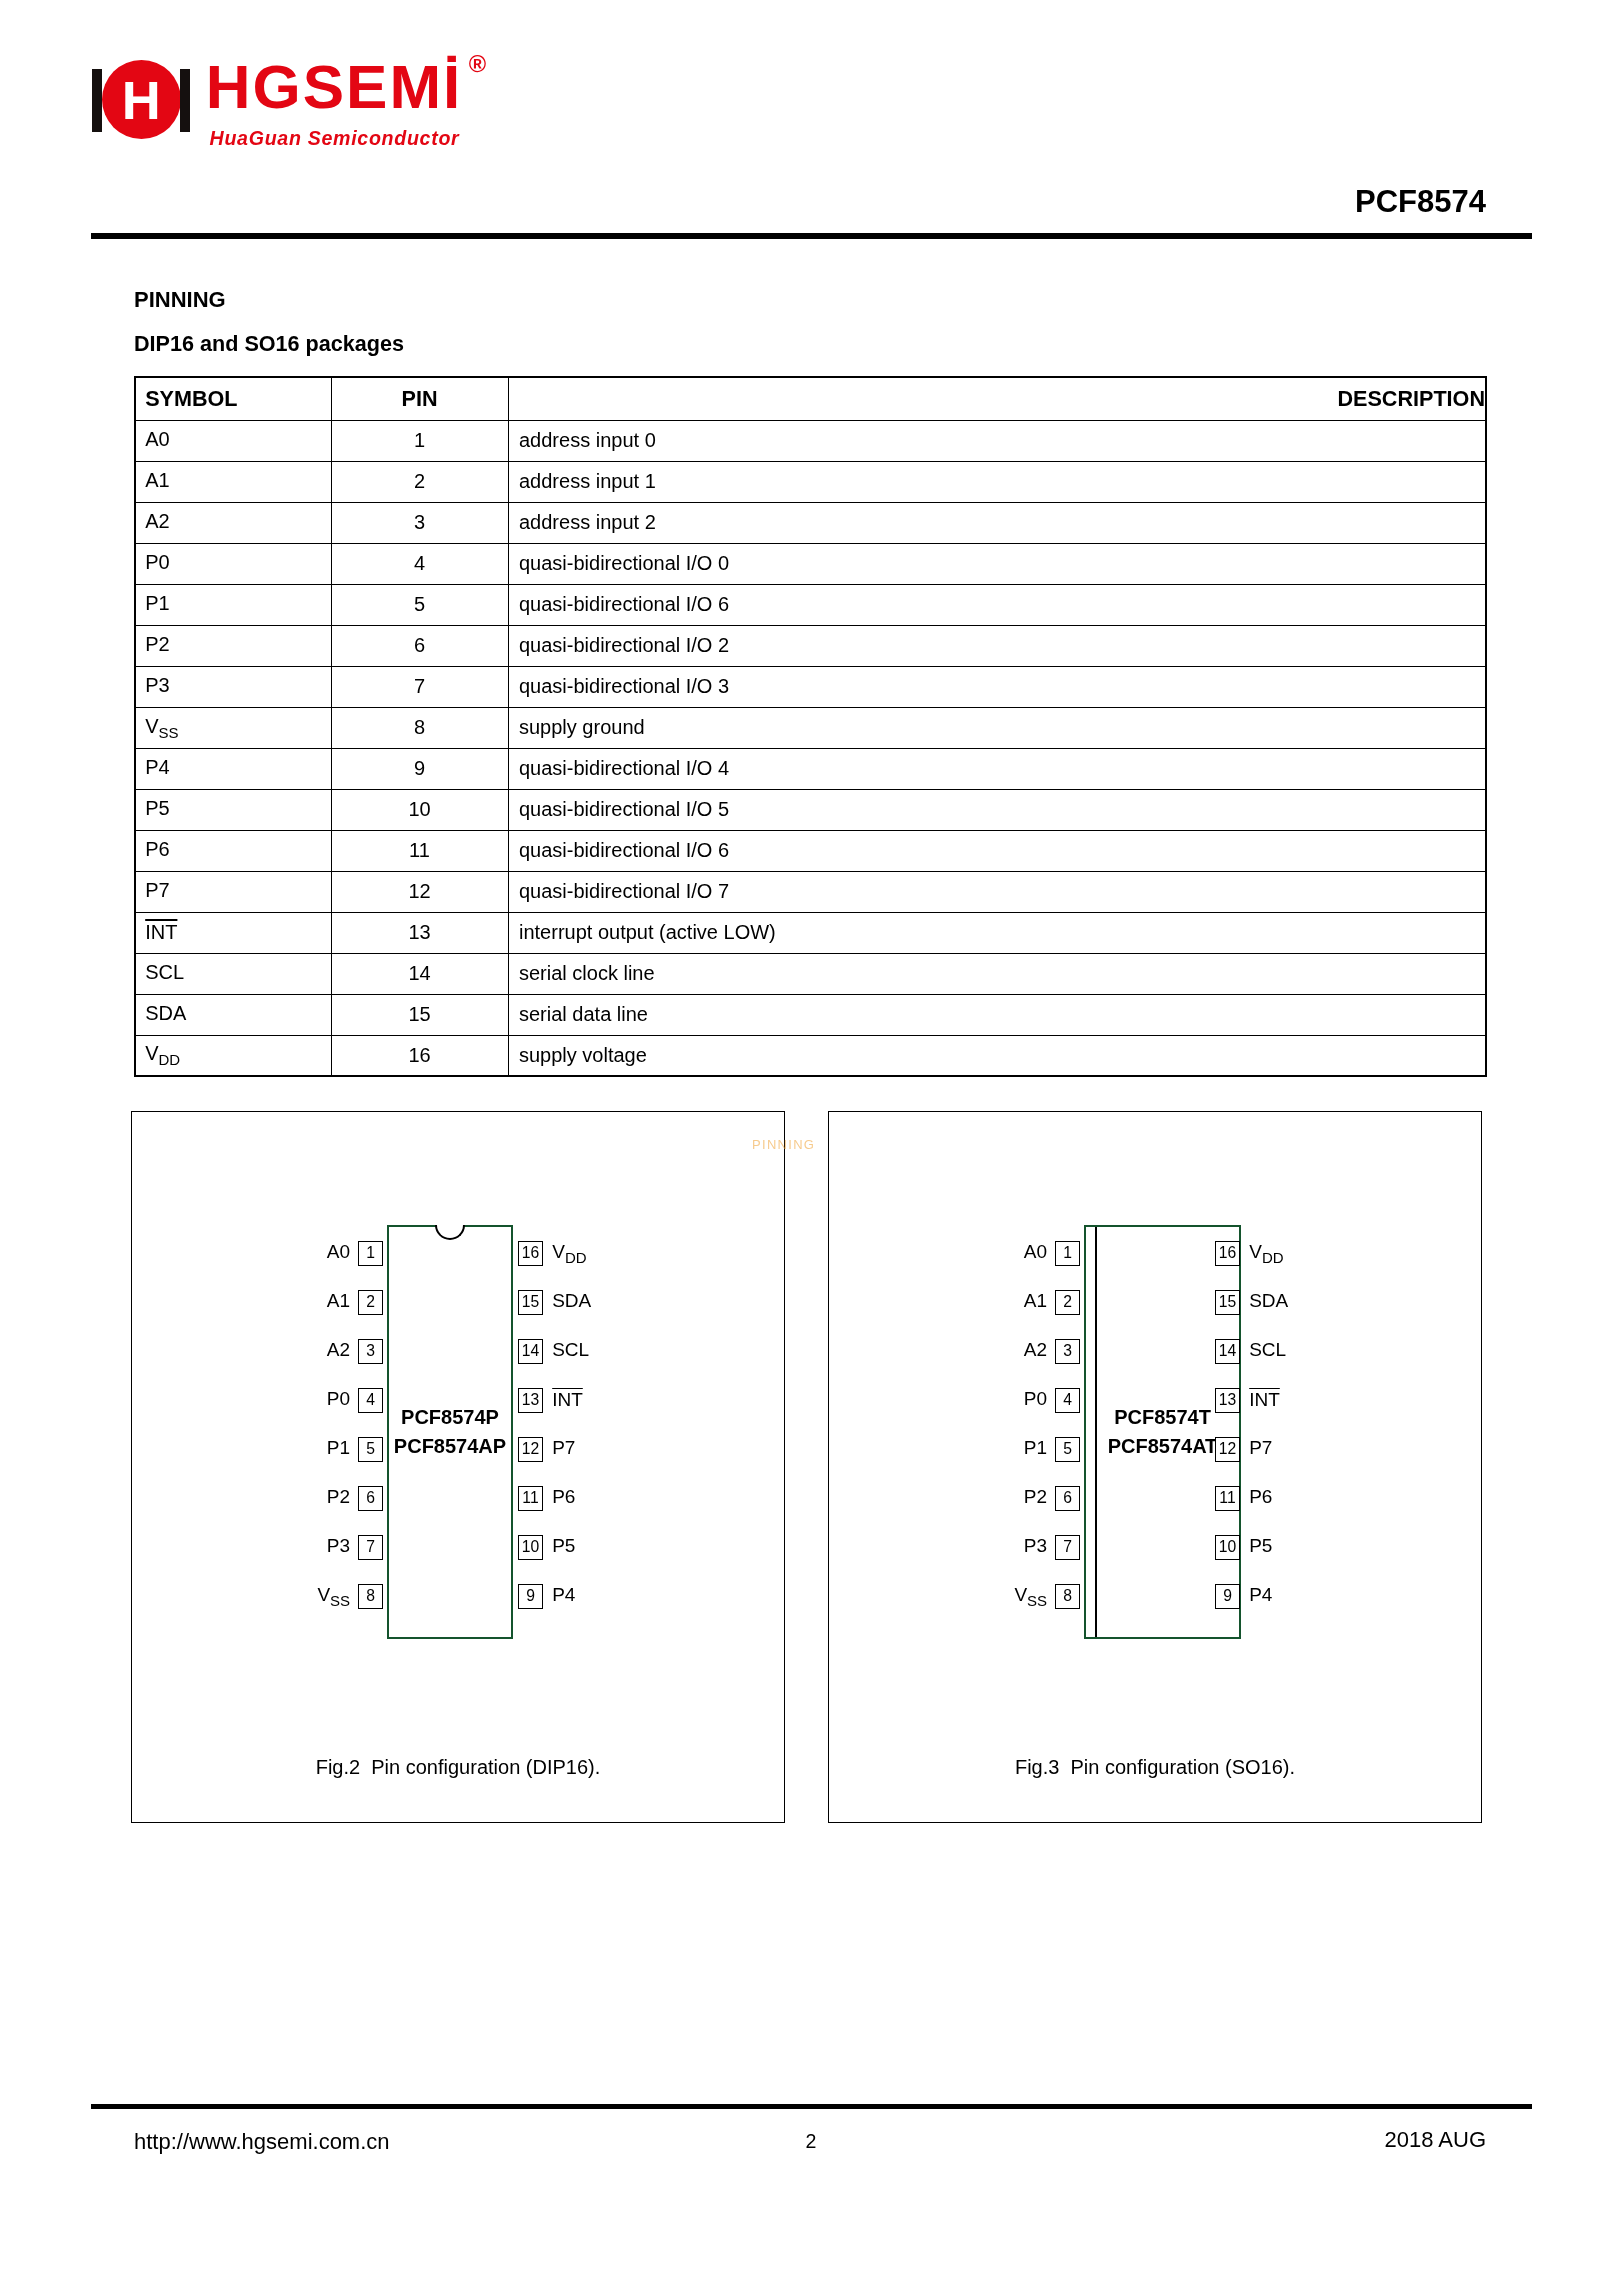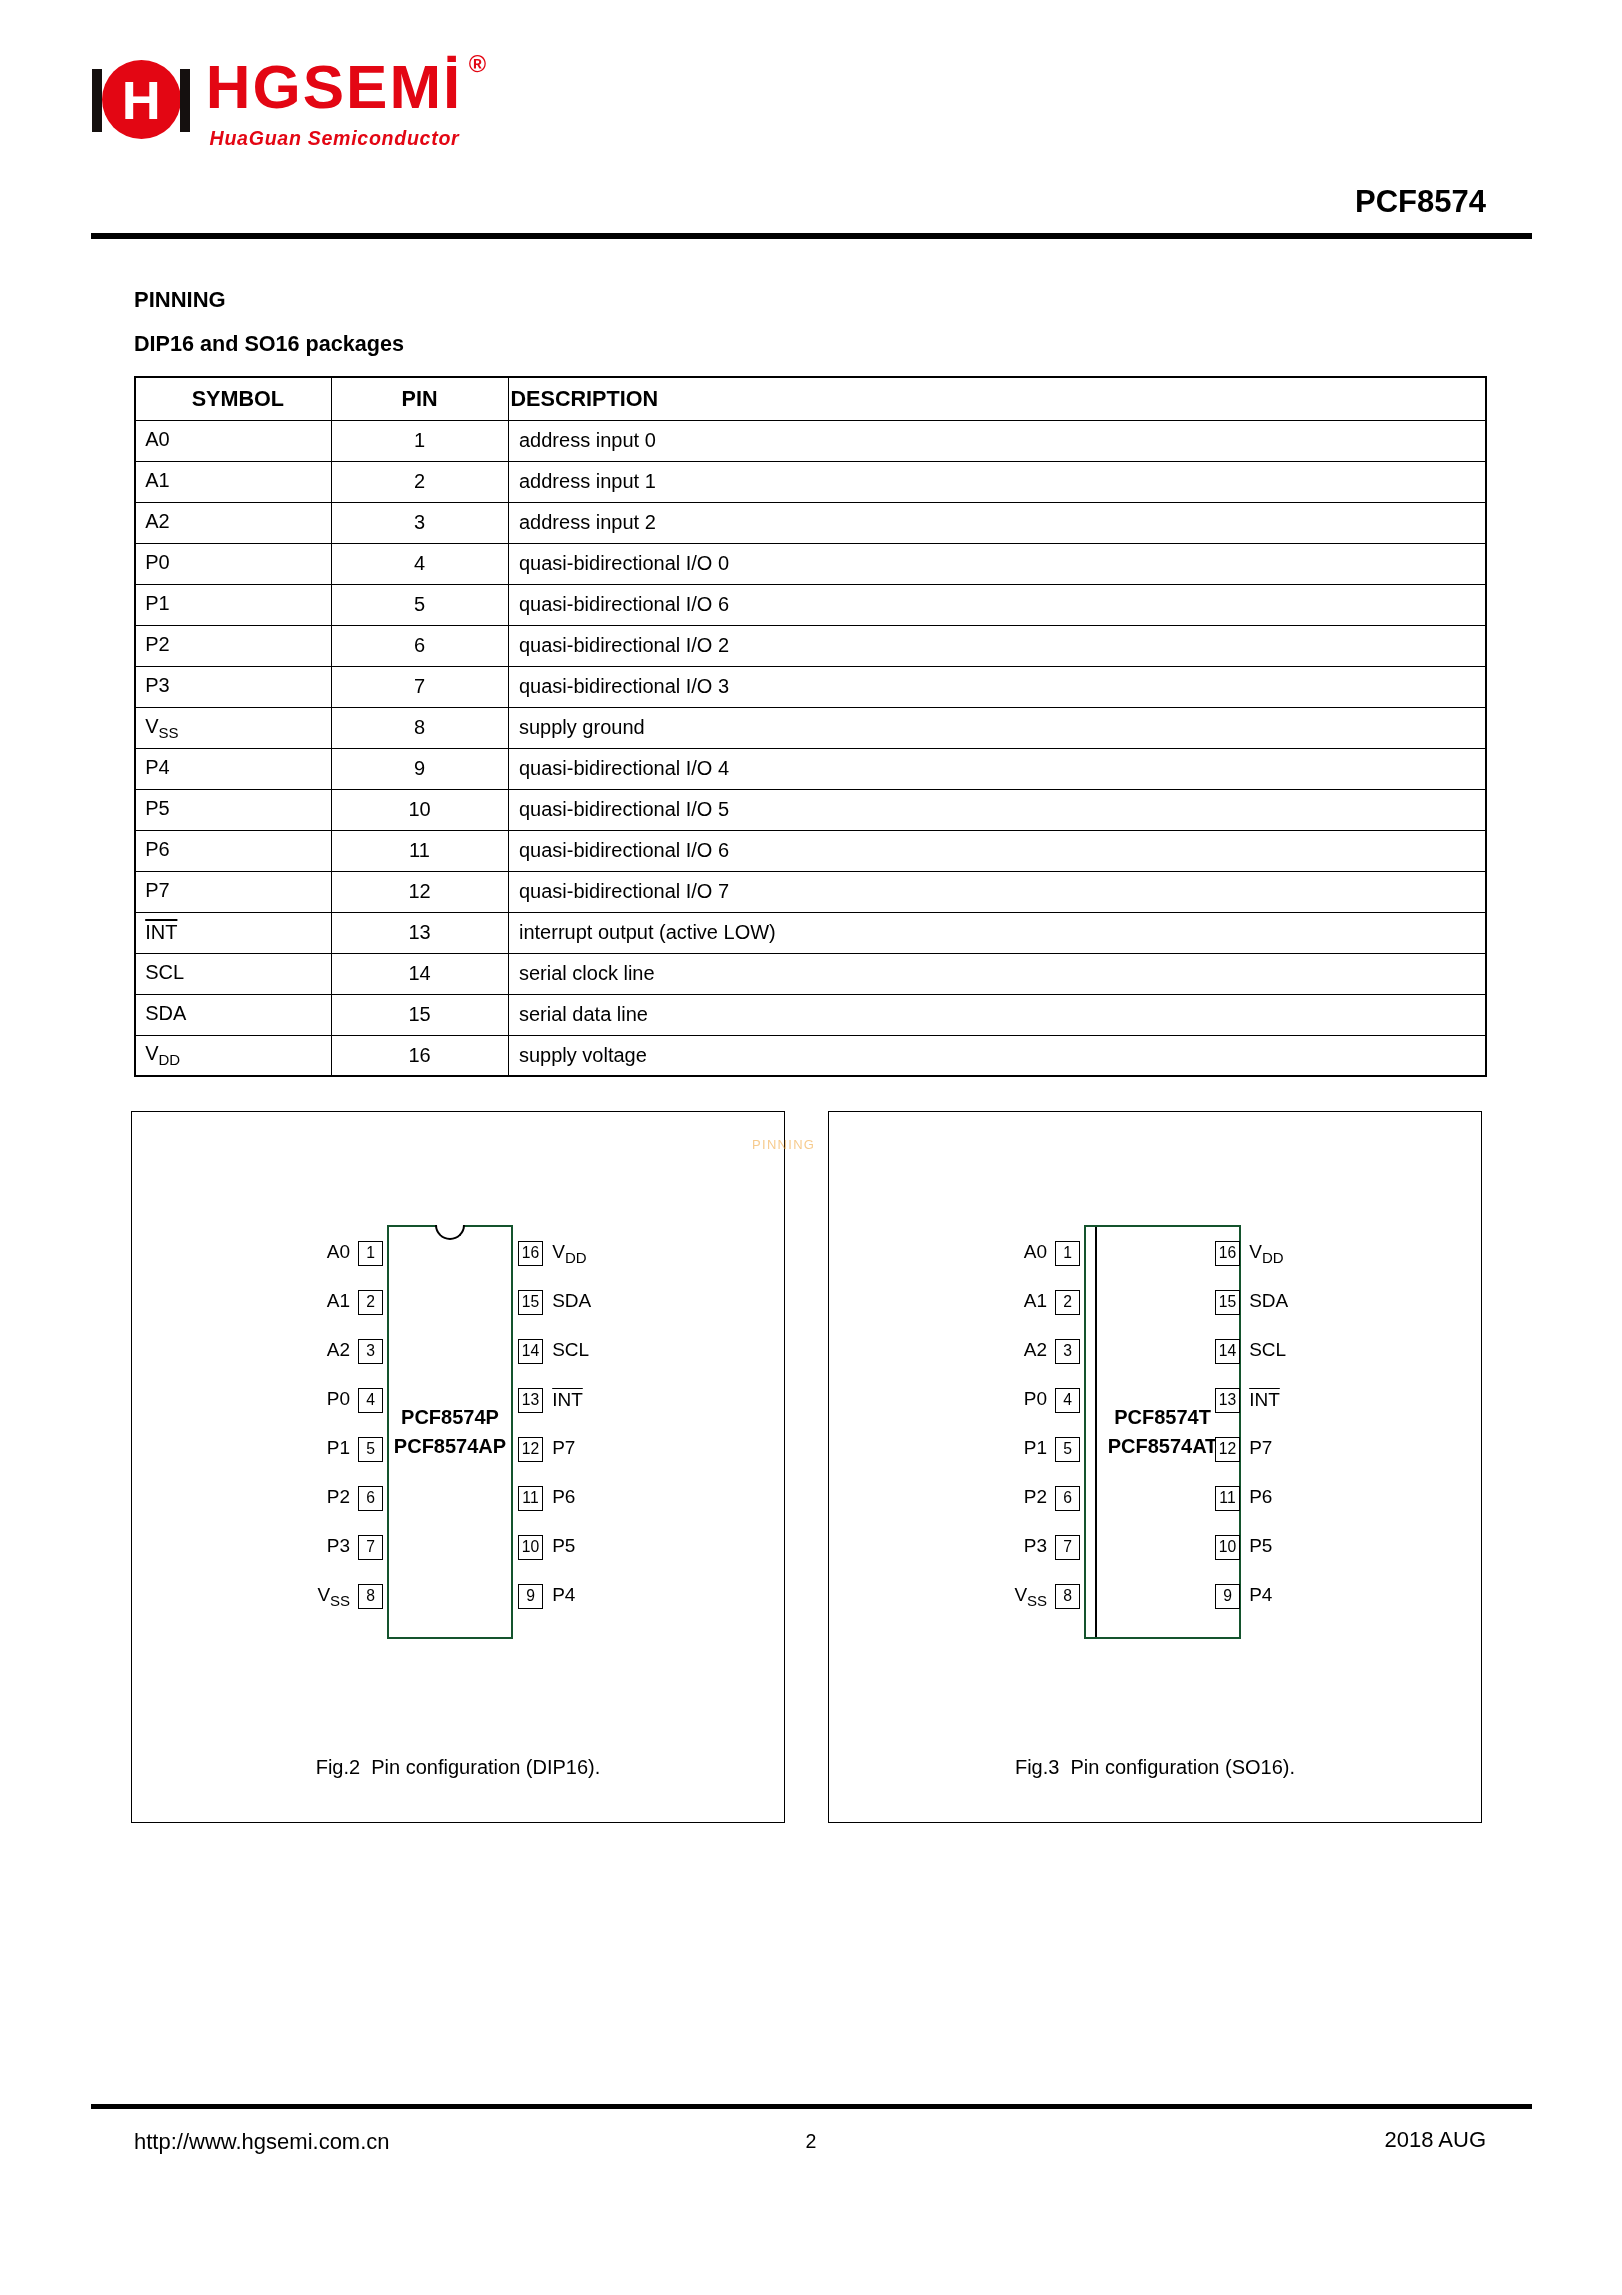--- a/index.html
+++ b/index.html
@@ -24,21 +24,21 @@
   .rule-top { position:absolute; left:91px; right:90px; top:233px; height:5.9px; background:#000; }
 
   
   .sec-title { position:absolute; left:134px; top:287px; font-size:22px; font-weight:bold; }
   .sec-subtitle { position:absolute; left:134px; top:331px; font-size:21.6px; font-weight:bold; }
 
   
   .tablewrap { position:absolute; left:134px; top:376px; width:1353px; }
   table.pintable { width:100%; border-collapse:collapse; border:2px solid #000; }
   .pintable th, .pintable td { border:1.3px solid #000; font-size:20px; }
-  .pintable th { height:43px; font-size:21.6px; font-weight:bold; text-align:center; }
+  .pintable th { height:43px; font-size:21.6px; font-weight:bold; }
   .pintable td { height:41px; }
   .c-sym { width:196px; padding-left:9.2px; text-align:left; }
   .c-pin { width:177px; text-align:center; }
   .c-desc { padding-left:10.5px; text-align:left; }
   .pintable sub, .plabel sub { font-size:15px; }
   .ov { text-decoration:overline; }
 
   
   .figbox { position:absolute; top:1111px; width:654px; height:712px; border:1.3px solid #000; background:#fff; }
   .figbox.left { left:131px; }
@@ -95,21 +95,21 @@
 
   <div class="sec-title">PINNING</div>
   <div class="sec-subtitle">DIP16 and SO16 packages</div>
 
   <div class="tablewrap">
     <table class="pintable">
       <thead>
         <tr>
           <th class="c-sym">SYMBOL</th>
           <th class="c-pin">PIN</th>
-          <th class="c-desc" style="text-align:left; padding-left:2px;">DESCRIPTION</th>
+          <th class="c-desc" style="text-align:right; padding-left:2px;">DESCRIPTION</th>
         </tr>
       </thead>
       <tbody>
         <tr>
           <td class="c-sym"><span>A0</span><sub></sub></td>
           <td class="c-pin">1</td>
           <td class="c-desc">address input 0</td>
         </tr>
         <tr>
           <td class="c-sym"><span>A1</span><sub></sub></td>

